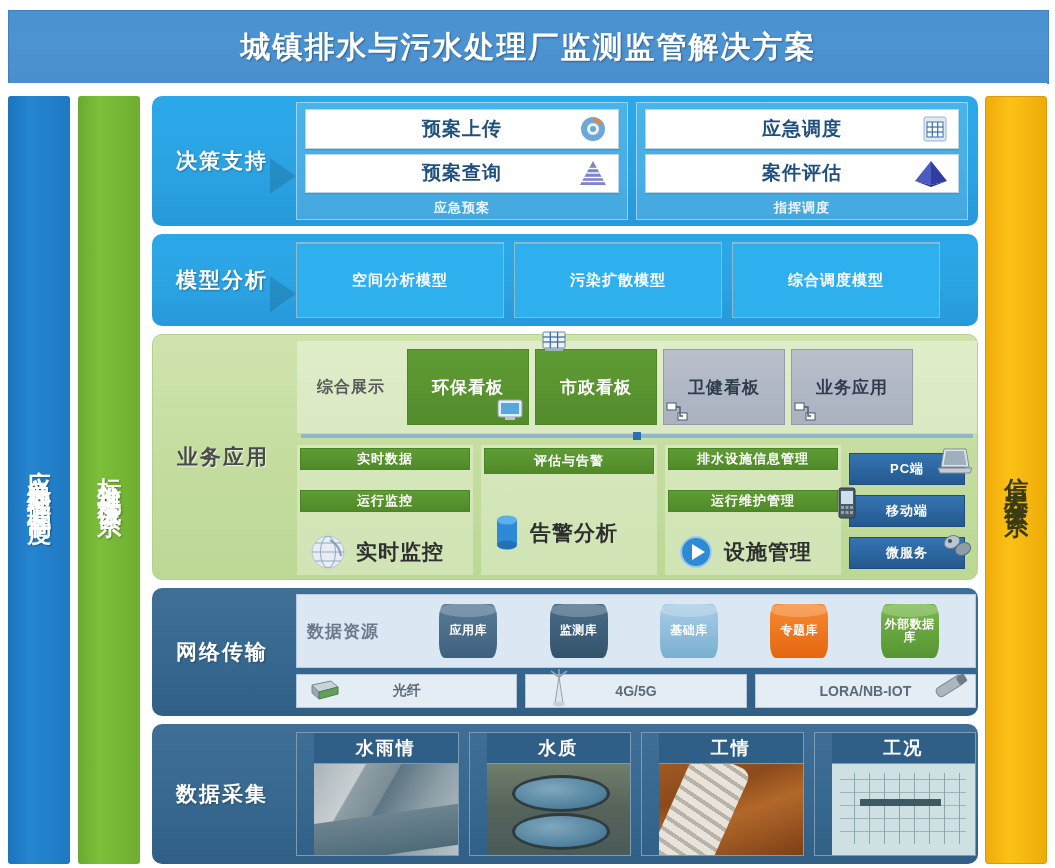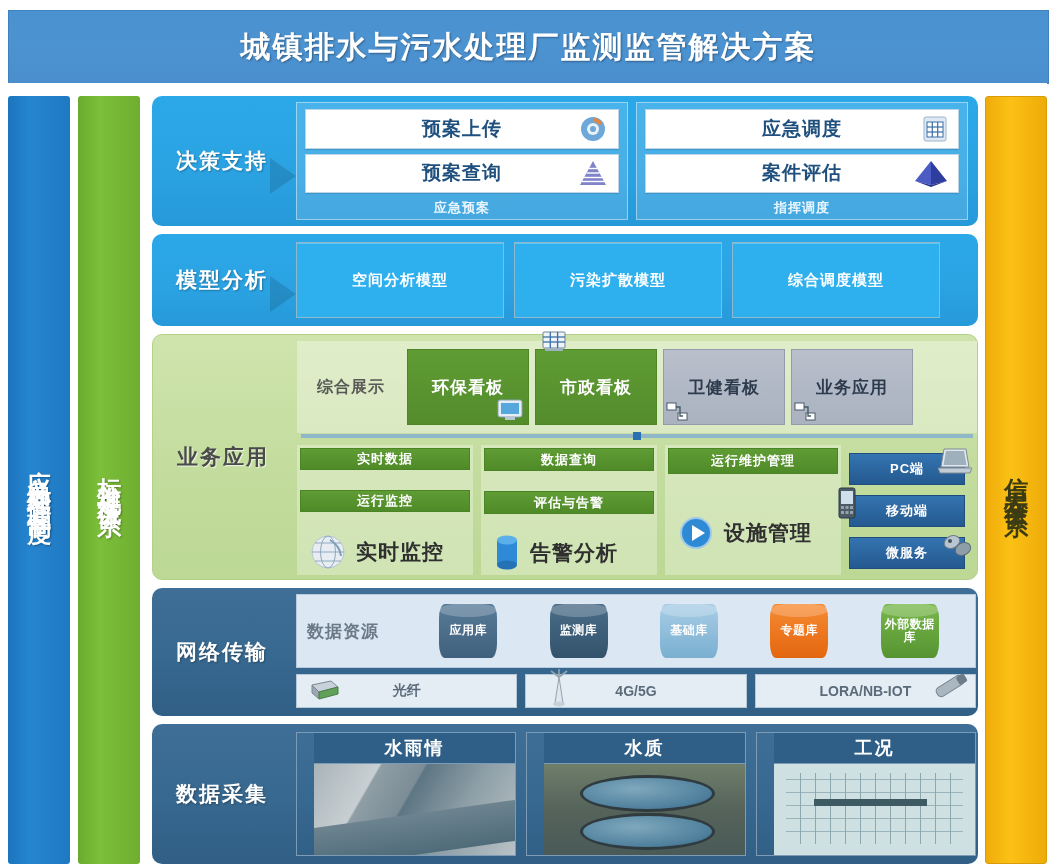--- a/index.html
+++ b/index.html
@@ -507,35 +507,35 @@
                       <line x1="7" y1="29" x2="33" y2="29"></line>
                     </g>
                   <path d="M22 8 q10 6 11 16" fill="none" stroke="#7fa0bb" stroke-width="2"></path>
                 </svg>
               </span>
               <span class="mlbl">实时监控</span>
             </div>
           </div>
 
           <div class="app-col">
-            <div class="app-btn">数据查询</div>
             <div class="app-btn">评估与告警</div>
             <div class="app-main">
               <span>
                 <svg width="30" height="38" viewBox="0 0 30 38">
                   <rect x="5" y="6" width="20" height="25" fill="#2e8ad6"></rect>
                   <ellipse cx="15" cy="6" rx="10" ry="4.5" fill="#5bb0ea"></ellipse>
                   <ellipse cx="15" cy="31" rx="10" ry="4.5" fill="#2272b5"></ellipse>
                 </svg>
               </span>
               <span class="mlbl">告警分析</span>
             </div>
           </div>
 
           <div class="app-col">
+            <div class="app-btn">排水设施信息管理</div>
             <div class="app-btn">运行维护管理</div>
             <div class="app-main">
               <span>
                 <svg width="40" height="40" viewBox="0 0 40 40">
                   <circle cx="20" cy="20" r="15" fill="#2f8ad6"></circle>
                   <circle cx="20" cy="20" r="15" fill="none" stroke="#9fc9e8" stroke-width="2"></circle>
                   <polygon points="16,12 29,20 16,28" fill="#ffffff"></polygon>
                 </svg>
               </span>
               <span class="mlbl">设施管理</span>
@@ -665,20 +665,26 @@
         <div class="data-card">
           <div class="dhead">水质</div>
           <div class="dimg">
             <div class="photo-tank">
                 <div class="ring r1"></div>
                 <div class="ring r2"></div>
               </div>
           </div>
         </div>
 
+        <div class="data-card">
+          <div class="dhead">工情</div>
+          <div class="dimg">
+              <div class="photo-pipe"></div>
+            </div>
+        </div>
 
         <div class="data-card">
           <div class="dhead">工况</div>
           <div class="dimg">
               <div class="photo-scada"></div>
             </div>
         </div>
 
       </div>
     </div>

